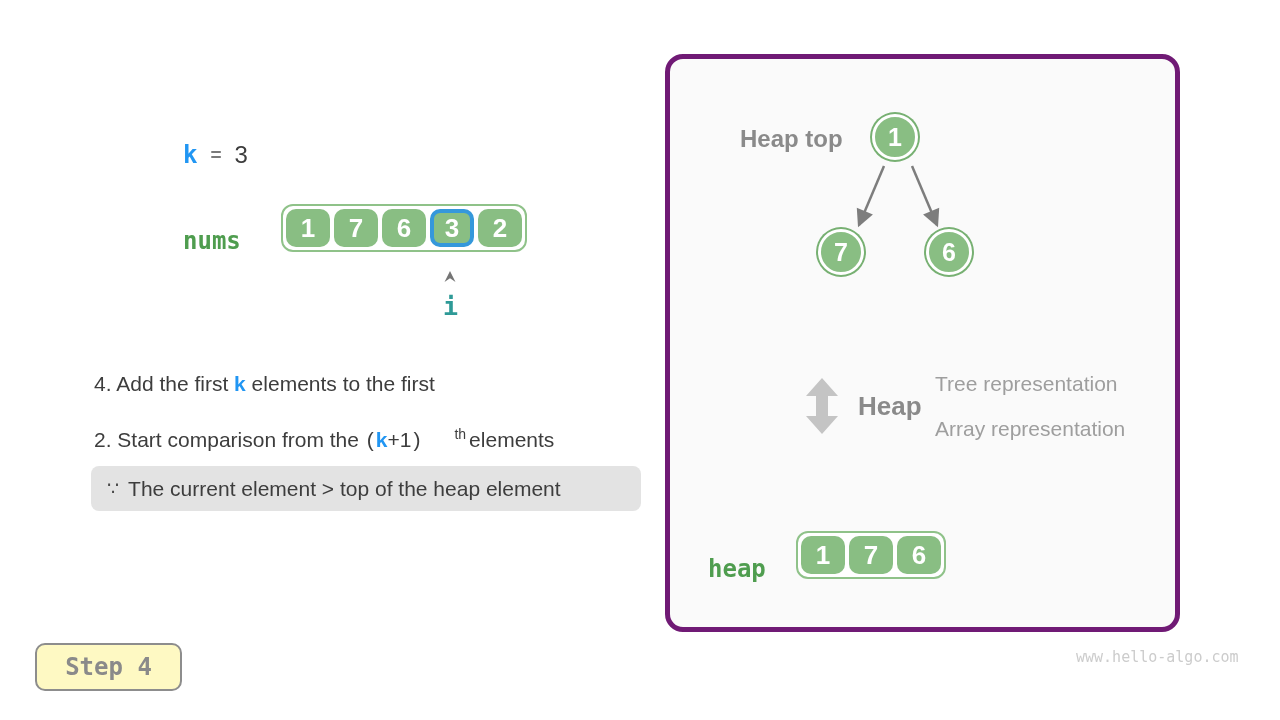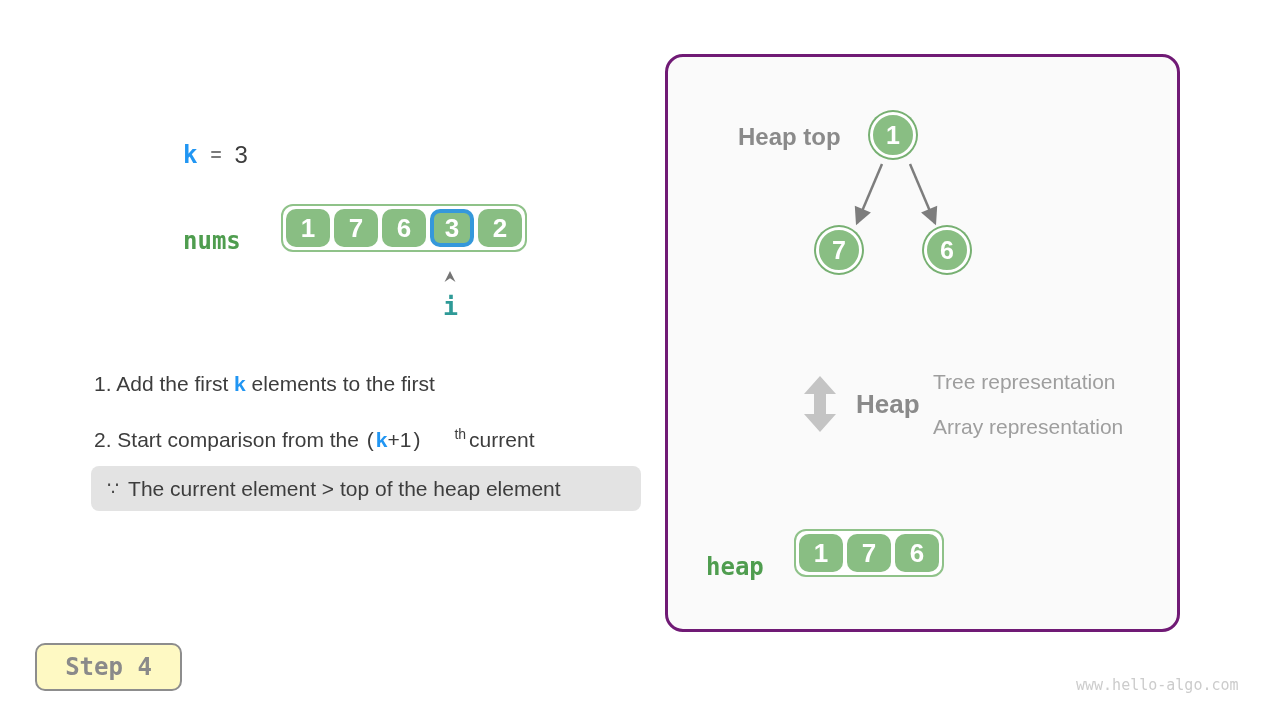--- a/index.html
+++ b/index.html
@@ -80,21 +80,21 @@
     display: flex; align-items: center; justify-content: center;
     font-family: "DejaVu Sans Mono", monospace;
     font-weight: bold; font-size: 24px; color: #8a8a8a;
   }
 
   
   .panel {
     position: absolute; left: 665px; top: 54px;
     width: 515px; height: 578px;
     background: #fafafa;
-    border: 3px solid #701a75;
+    border: 5px solid #701a75;
     border-radius: 18px;
   }
   .heap-top-label {
     position: absolute; left: 70px; top: 66px;
     font-size: 24px; font-weight: bold; color: #8a8a8a;
   }
   .tree-edges { position: absolute; left: 0; top: 0; width: 515px; height: 578px; pointer-events: none; }
   .node {
     position: absolute;
     width: 46px; height: 46px;
@@ -120,21 +120,21 @@
 
   .heap-array-label {
     position: absolute; left: 38px; top: 483px;
     font-family: "DejaVu Sans Mono", monospace;
     font-weight: bold; font-size: 24px; color: #4f9d4f;
   }
   .heap-array { position: absolute; left: 126px; top: 472px; }
 
   
   .watermark {
-    position: absolute; left: 1076px; top: 676px;
+    position: absolute; left: 1076px; top: 648px;
     font-family: "DejaVu Sans Mono", monospace;
     font-size: 15px; color: #cccccc;
   }
 </style>
 </head>
 <body>
 
 <div class="equation">
   <span class="k-sym">k</span>
   <span class="eq">=</span>
@@ -150,25 +150,25 @@
   <div class="cell highlight">3</div>
   <div class="cell">2</div>
 </div>
 
 <svg class="pointer-caret" width="16" height="16">
   <path d="M8 2 L13.5 13 L8 9.2 L2.5 13 Z" fill="#757575"></path>
 </svg>
 <div class="pointer-label">i</div>
 
 <div class="instr instr1">
-  <span>1. Add the first </span><span class="k-inline">k</span><span> elements to the first</span>
+  <span>4. Add the first </span><span class="k-inline">k</span><span> elements to the first</span>
 </div>
 
 <div class="instr instr2">
-  <span>2. Start comparison from the </span><span class="paren">(</span><span class="k-inline">k</span><span>+1</span><span class="paren">)</span><sup>th</sup><span>current</span>
+  <span>2. Start comparison from the </span><span class="paren">(</span><span class="k-inline">k</span><span>+1</span><span class="paren">)</span><sup>th</sup><span>elements</span>
 </div>
 
 <div class="note-box">
   <span class="because">∵</span>
   <span>The current element &gt; top of the heap element</span>
 </div>
 
 <div class="step-badge">
   <span>Step 4</span>
 </div>

